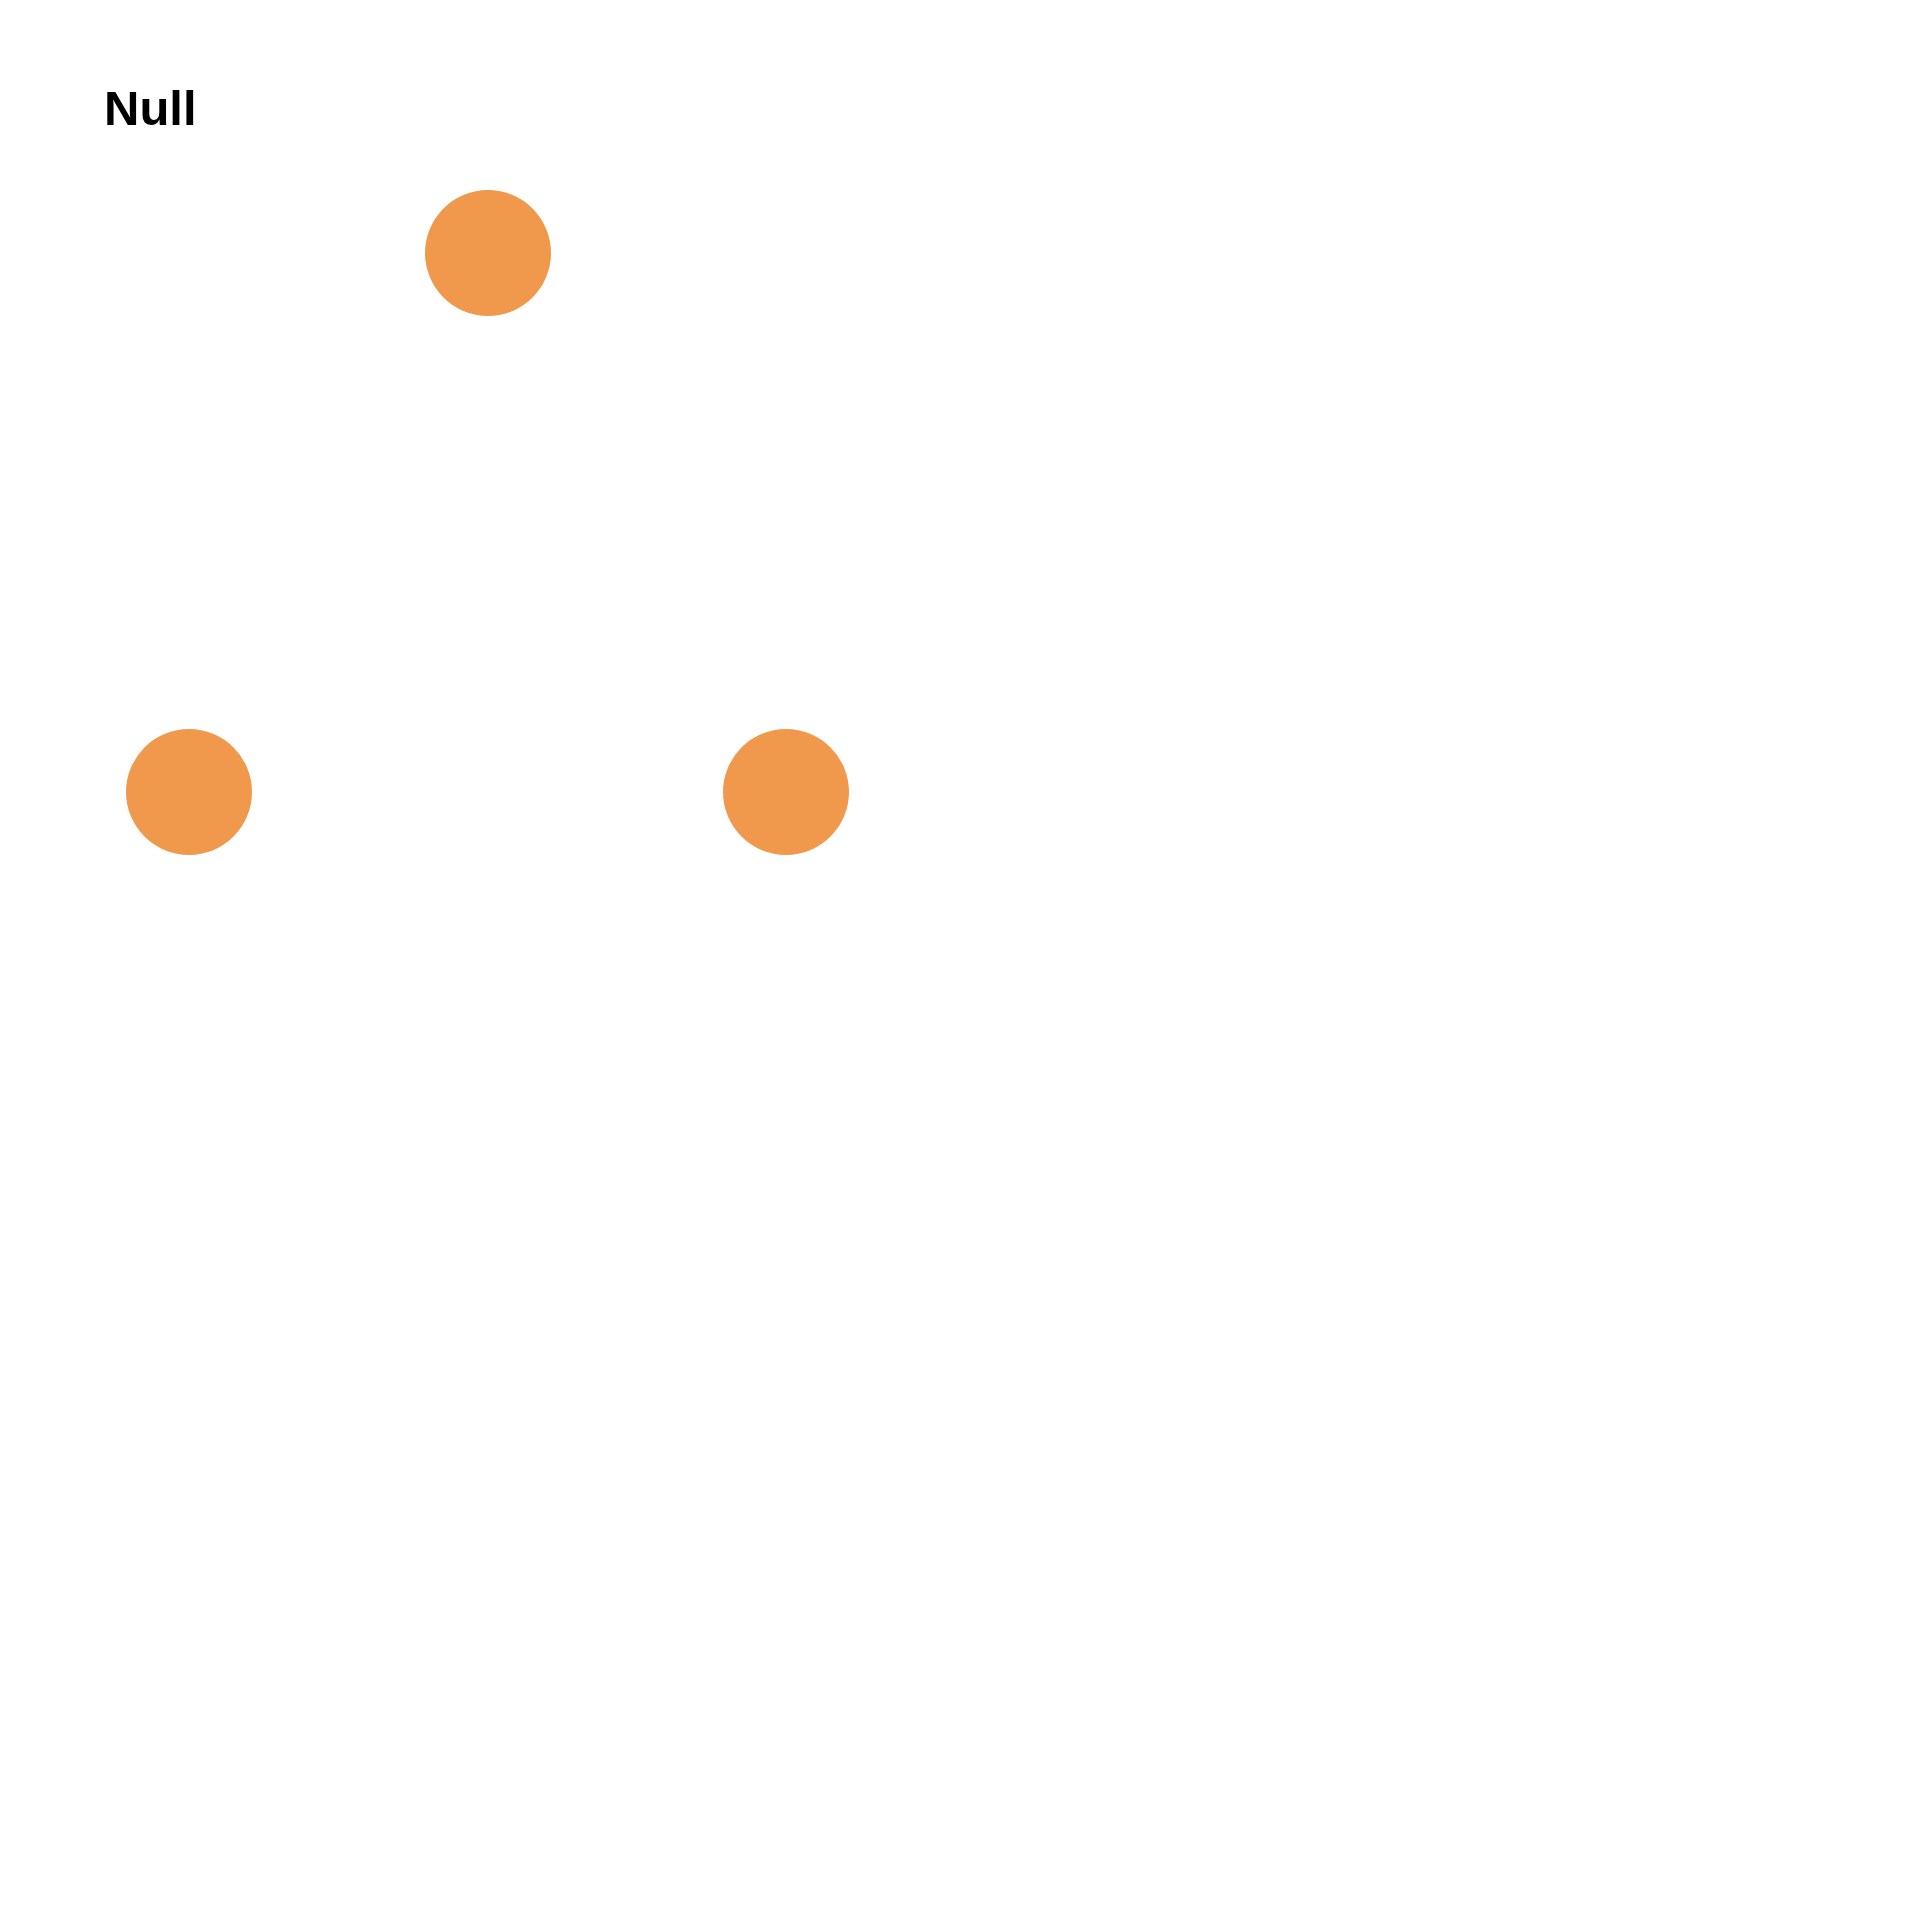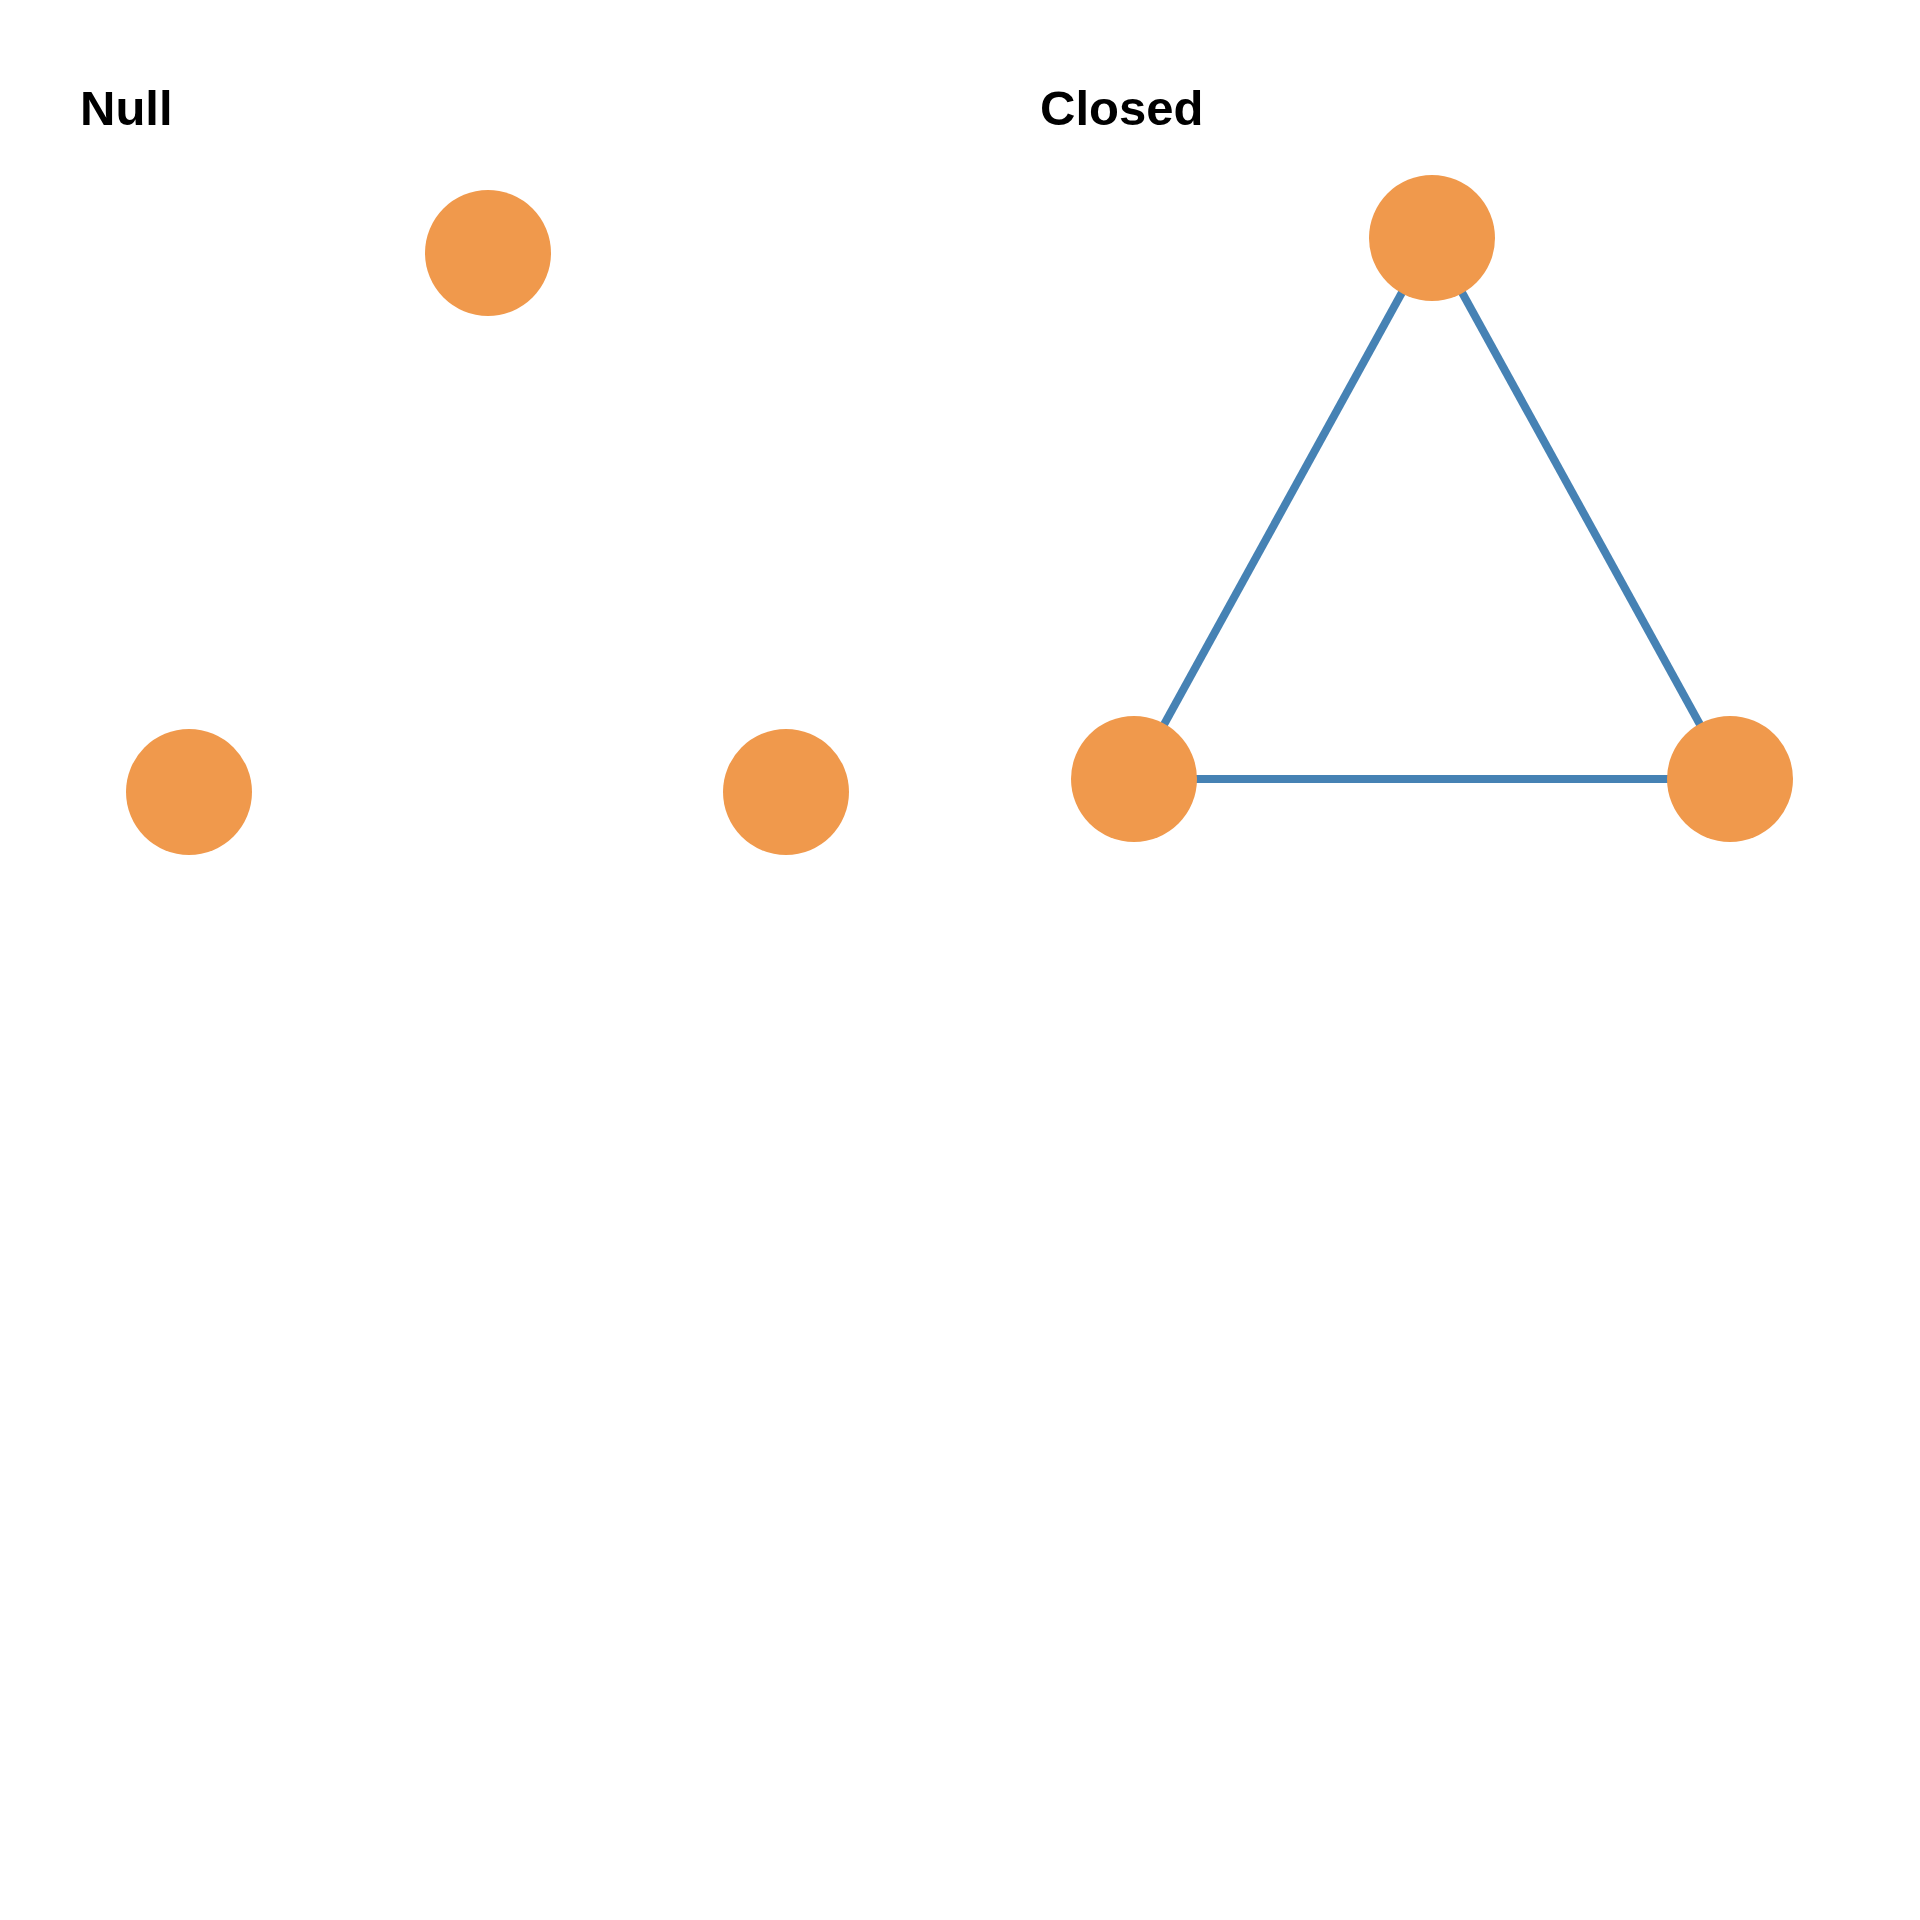--- a/index.html
+++ b/index.html
@@ -19,21 +19,21 @@
   }
   .panel {
     position: relative;
     width: 960px;
     height: 960px;
     overflow: hidden;
   }
   .panel-title {
     position: absolute;
     top: 84px;
-    left: 80px;
+    left: 104px;
     font-size: 49px;
     font-weight: bold;
     color: #000000;
     line-height: 1;
     white-space: nowrap;
   }
   .panel.right-col .panel-title {
     left: 80px;
   }
   .panel svg {
@@ -52,25 +52,14 @@
     <svg width="960" height="960" viewBox="0 0 960 960">
         <circle cx="488" cy="253" r="63" fill="#F0994C"></circle>
         <circle cx="189" cy="792" r="63" fill="#F0994C"></circle>
         <circle cx="786" cy="792" r="63" fill="#F0994C"></circle>
       </svg>
     <div class="panel-title">Null</div>
   </div>
 
 
 
-  <div class="panel right-col">
-    <svg width="960" height="960" viewBox="0 0 960 960">
-        <line x1="472" y1="238" x2="174" y2="779" stroke="#4682B4" stroke-width="8"></line>
-        <line x1="472" y1="238" x2="770" y2="779" stroke="#4682B4" stroke-width="8"></line>
-        <line x1="174" y1="779" x2="770" y2="779" stroke="#4682B4" stroke-width="8"></line>
-        <circle cx="472" cy="238" r="63" fill="#F0994C"></circle>
-        <circle cx="174" cy="779" r="63" fill="#F0994C"></circle>
-        <circle cx="770" cy="779" r="63" fill="#F0994C"></circle>
-      </svg>
-    <div class="panel-title">Closed</div>
-  </div>
 
 </div>
 
 </body></html>

